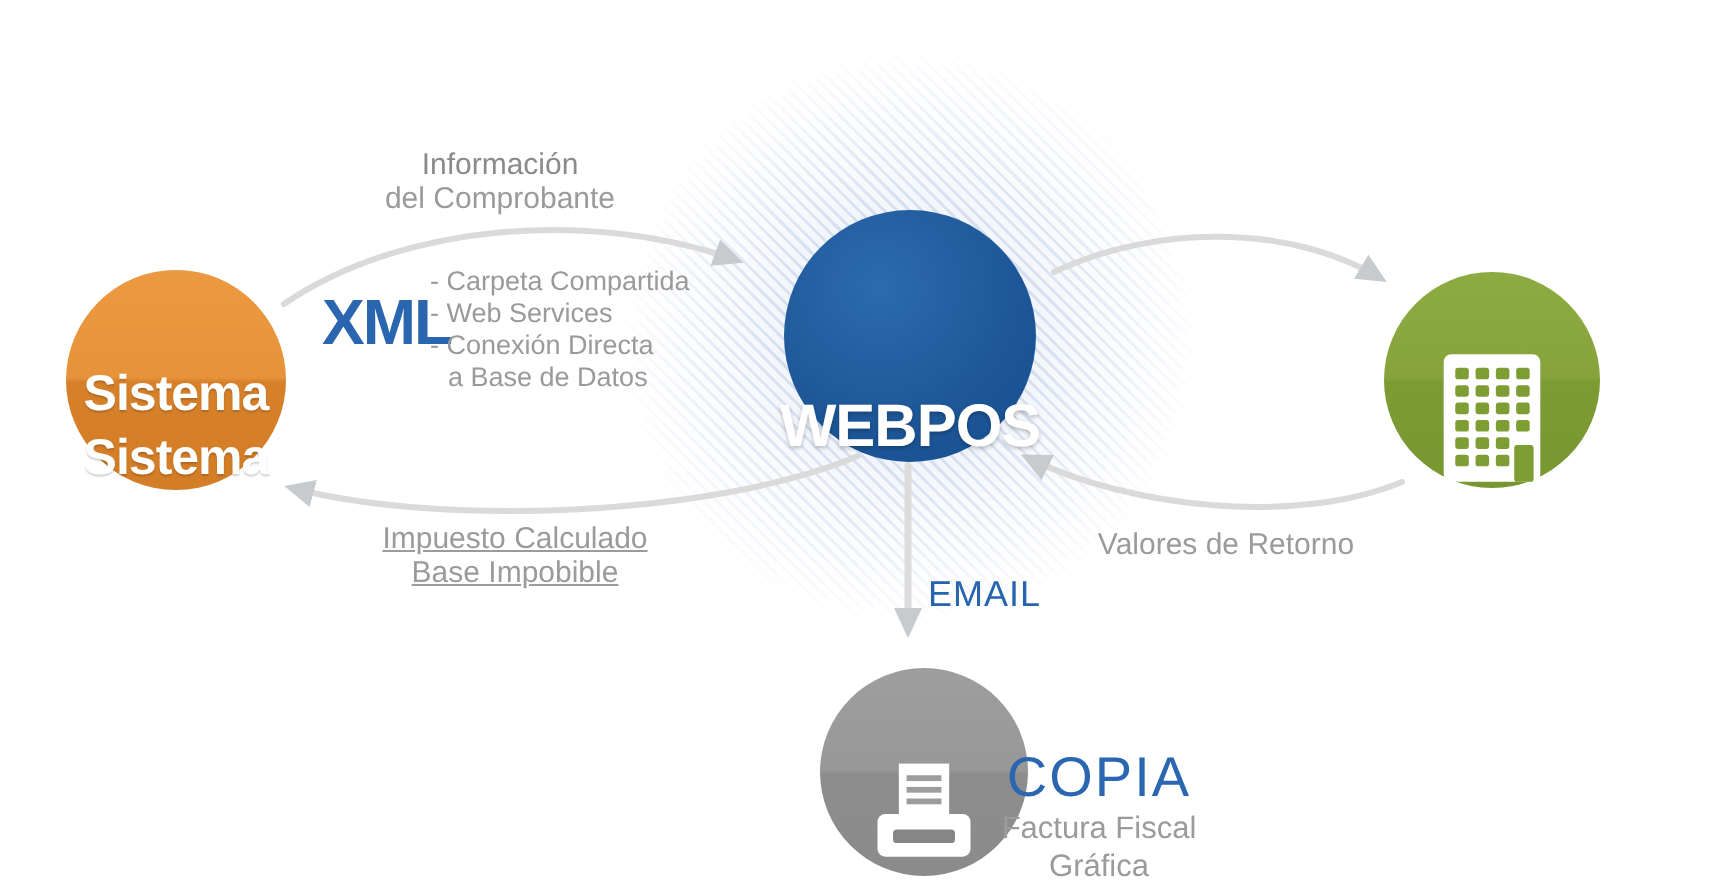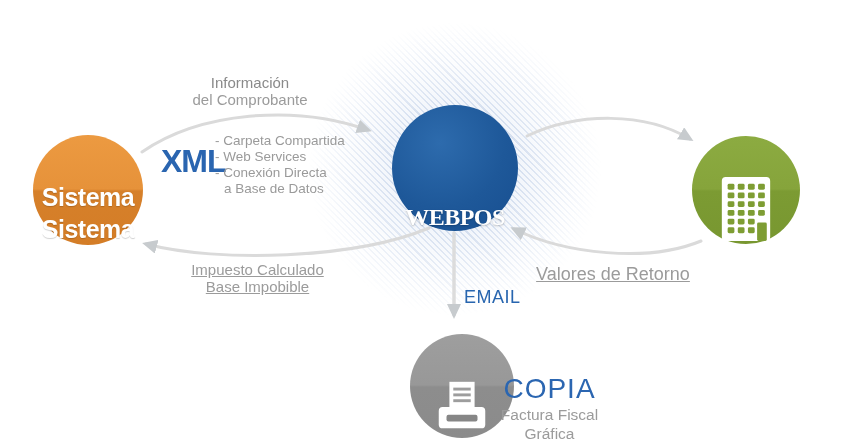--- a/index.html
+++ b/index.html
@@ -22,31 +22,31 @@
     background:linear-gradient(180deg,#ec9a41 0%,#e6923a 49%,#d6802a 51%,#d47d27 100%);}
   .node-blue{left:392px;top:105px;width:126px;height:126px;
     background:radial-gradient(circle at 38% 30%, #2d6bad 0%, #1e5899 55%, #174e90 100%);}
   .node-green{left:692px;top:136px;width:108px;height:108px;
     background:linear-gradient(180deg,#8cab41 0%,#86a43b 49%,#7c9b33 51%,#789730 100%);}
   .node-gray{left:410px;top:334px;width:104px;height:104px;
     background:linear-gradient(180deg,#9e9e9e 0%,#989898 49%,#8d8d8d 51%,#8b8b8b 100%);}
   .node-label{color:#fff;font-weight:700;line-height:32px;font-size:25px;letter-spacing:-0.5px;
     text-shadow:0 1px 1px rgba(0,0,0,0.18);}
   .node-label span{display:block;}
-  .webpos-label{color:#fff;font-weight:800;font-size:24px;letter-spacing:-0.5px;
-    text-shadow:0 1px 2px rgba(0,0,0,0.25);font-family:Liberation Serif, serif;}
+  .webpos-label{color:#fff;font-weight:800;font-size:30px;letter-spacing:-0.5px;
+    text-shadow:0 1px 2px rgba(0,0,0,0.25);}
   .lbl{position:absolute;z-index:4;}
   .info-title{left:150px;top:75px;width:200px;text-align:center;font-size:15px;line-height:16.5px;color:#9b9b9b;}
   .info-title .b{font-weight:400;color:#8a8a8a;}
   .xml{left:161px;top:143px;font-size:32px;font-weight:700;color:#2a65b0;letter-spacing:-1px;}
   .methods{left:215px;top:133px;font-size:13.5px;line-height:16px;color:#9a9a9a;}
   .methods .cont{padding-left:9px;}
   .impuesto{left:155px;top:261px;width:205px;text-align:center;font-size:15px;line-height:17px;color:#9b9b9b;}
   .impuesto span{display:block;text-decoration:underline;}
-  .valores{left:513px;top:264px;width:200px;text-align:center;font-size:18px;color:#9b9b9b;text-decoration:underline;}
+  .valores{left:513px;top:264px;width:200px;text-align:center;font-size:15px;color:#9b9b9b;}
   .email{left:464px;top:287px;font-size:18px;color:#2765af;letter-spacing:0.5px;}
   .copia{left:467px;top:334px;width:165px;text-align:center;}
   .copia .t{font-size:28px;font-weight:300;color:#2b66b1;letter-spacing:1px;line-height:30px;margin-top:40px;}
   .copia .s{font-size:15.5px;line-height:18.5px;color:#9b9b9b;margin-top:2px;text-align:center;}
   .copia .s span{display:block;}
 </style>
 </head>
 <body>
 
 <div class="stage">

